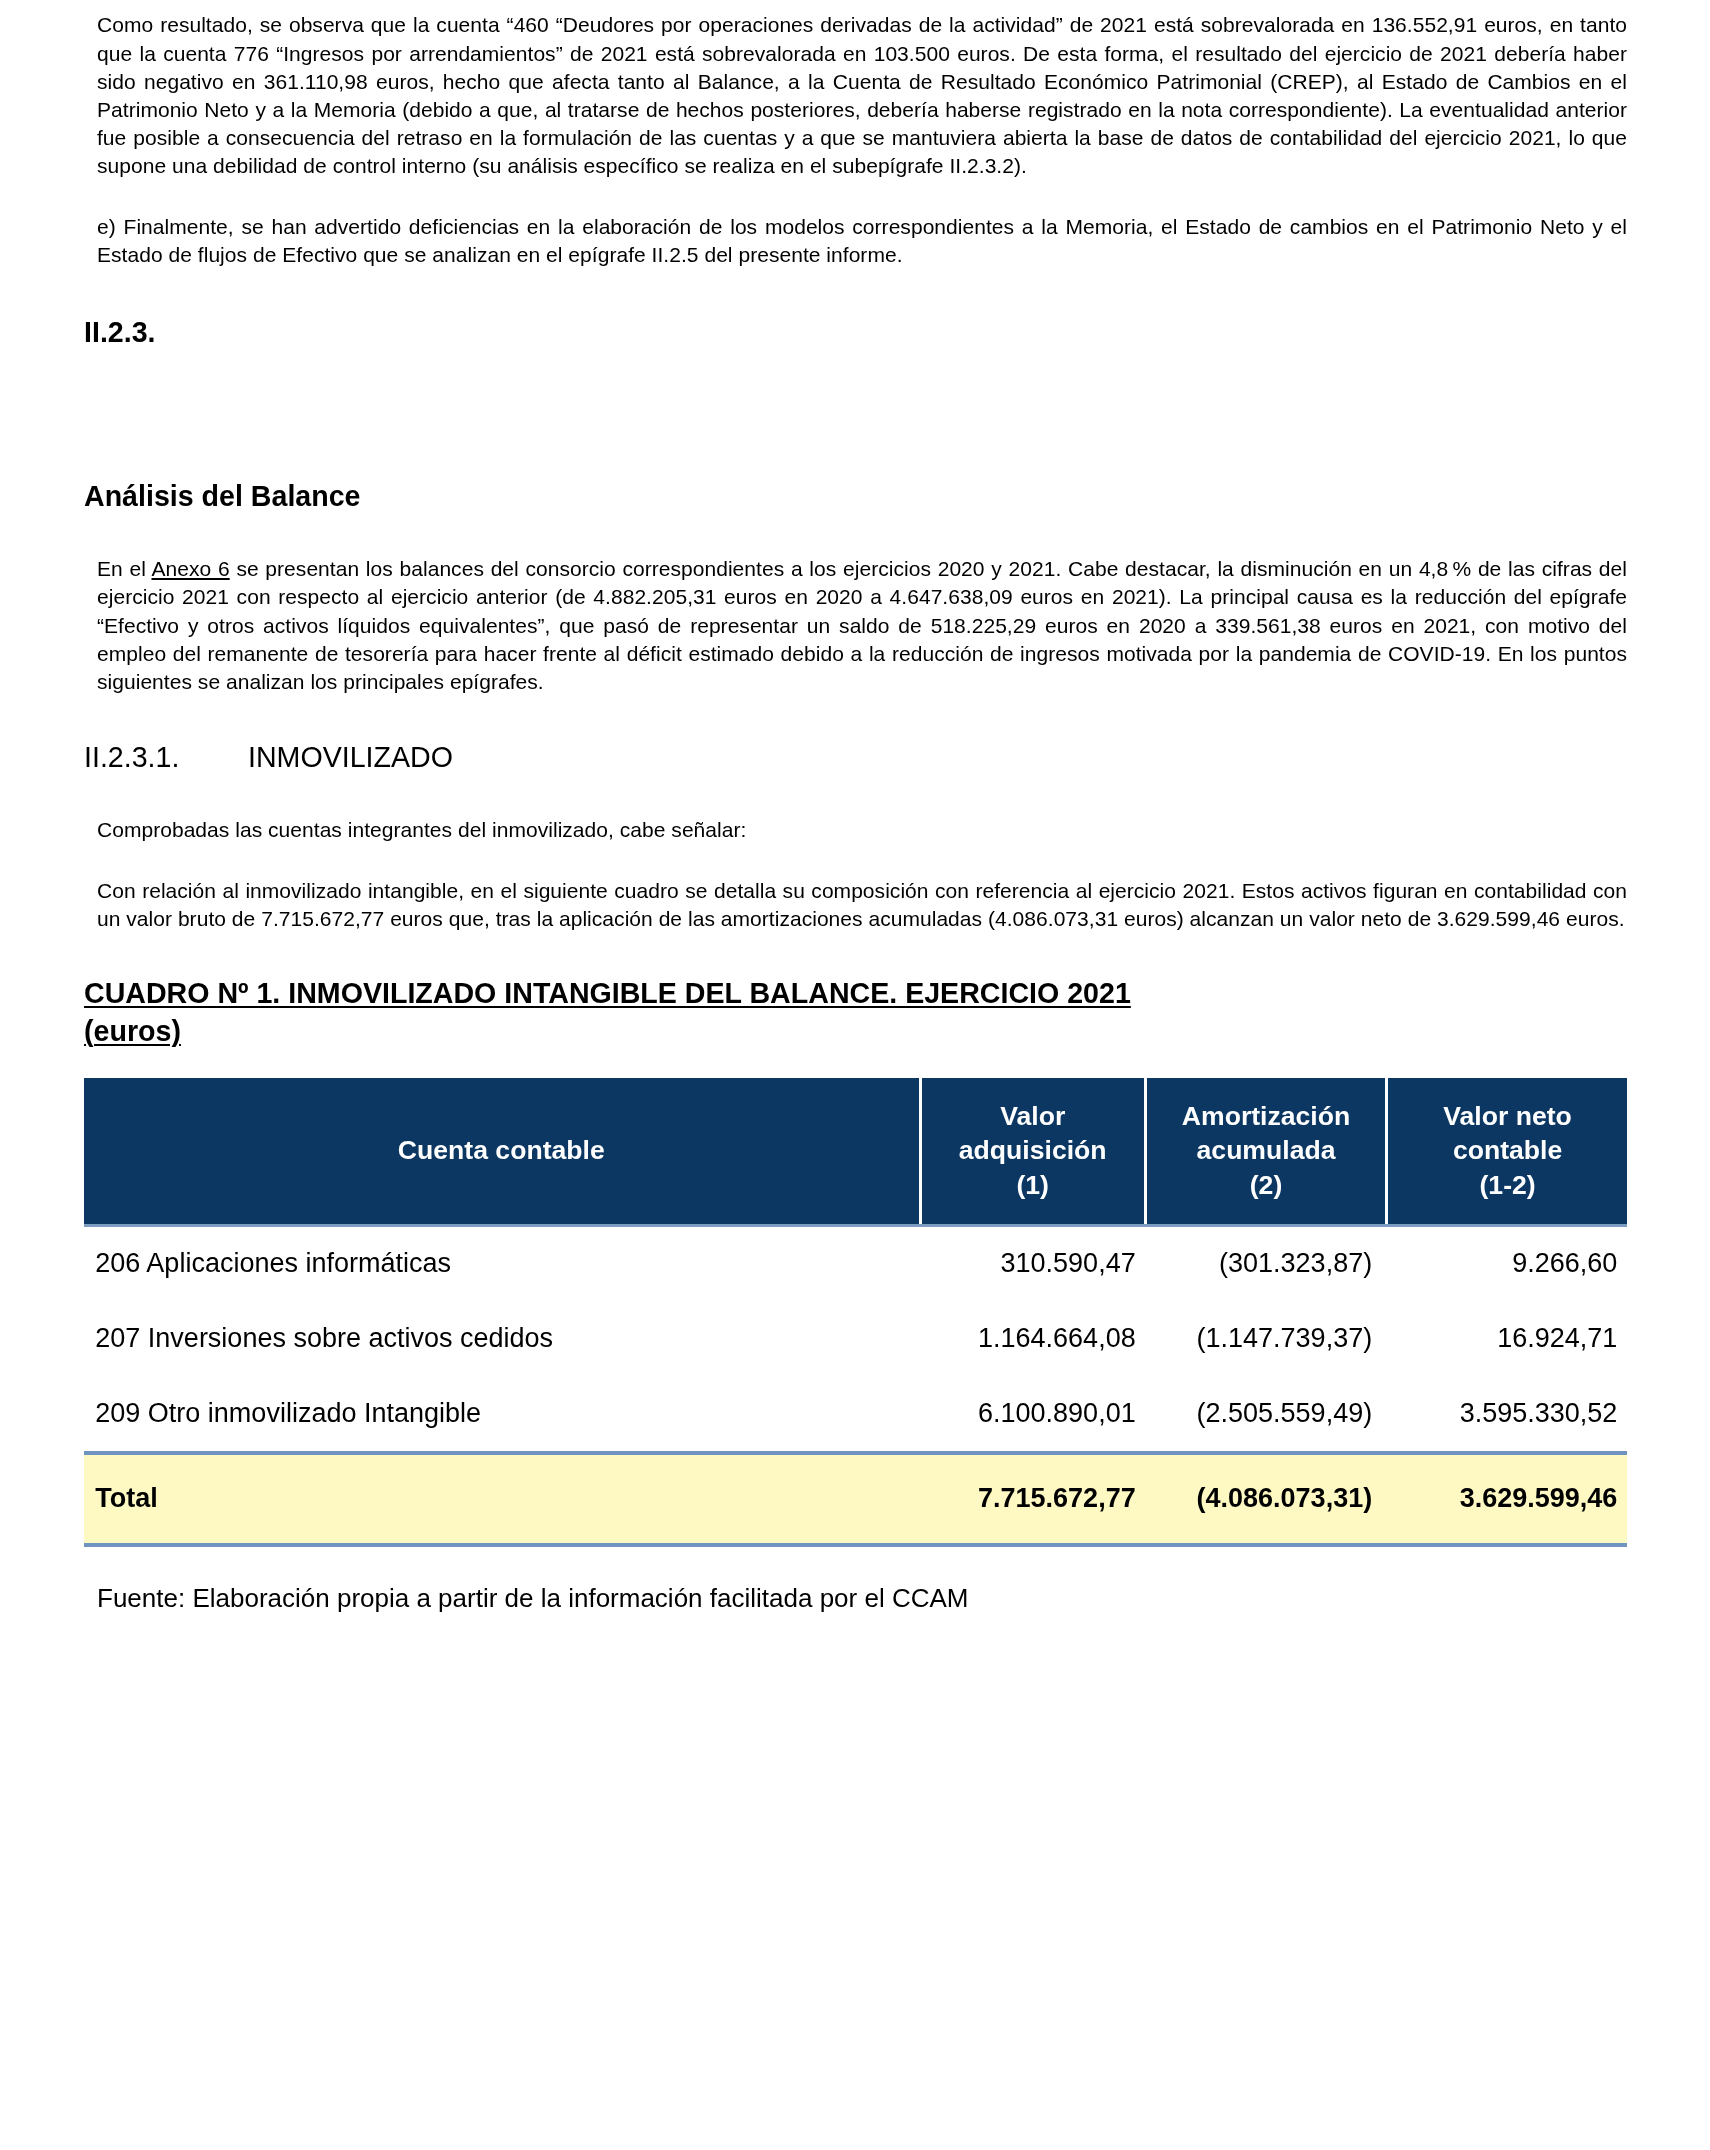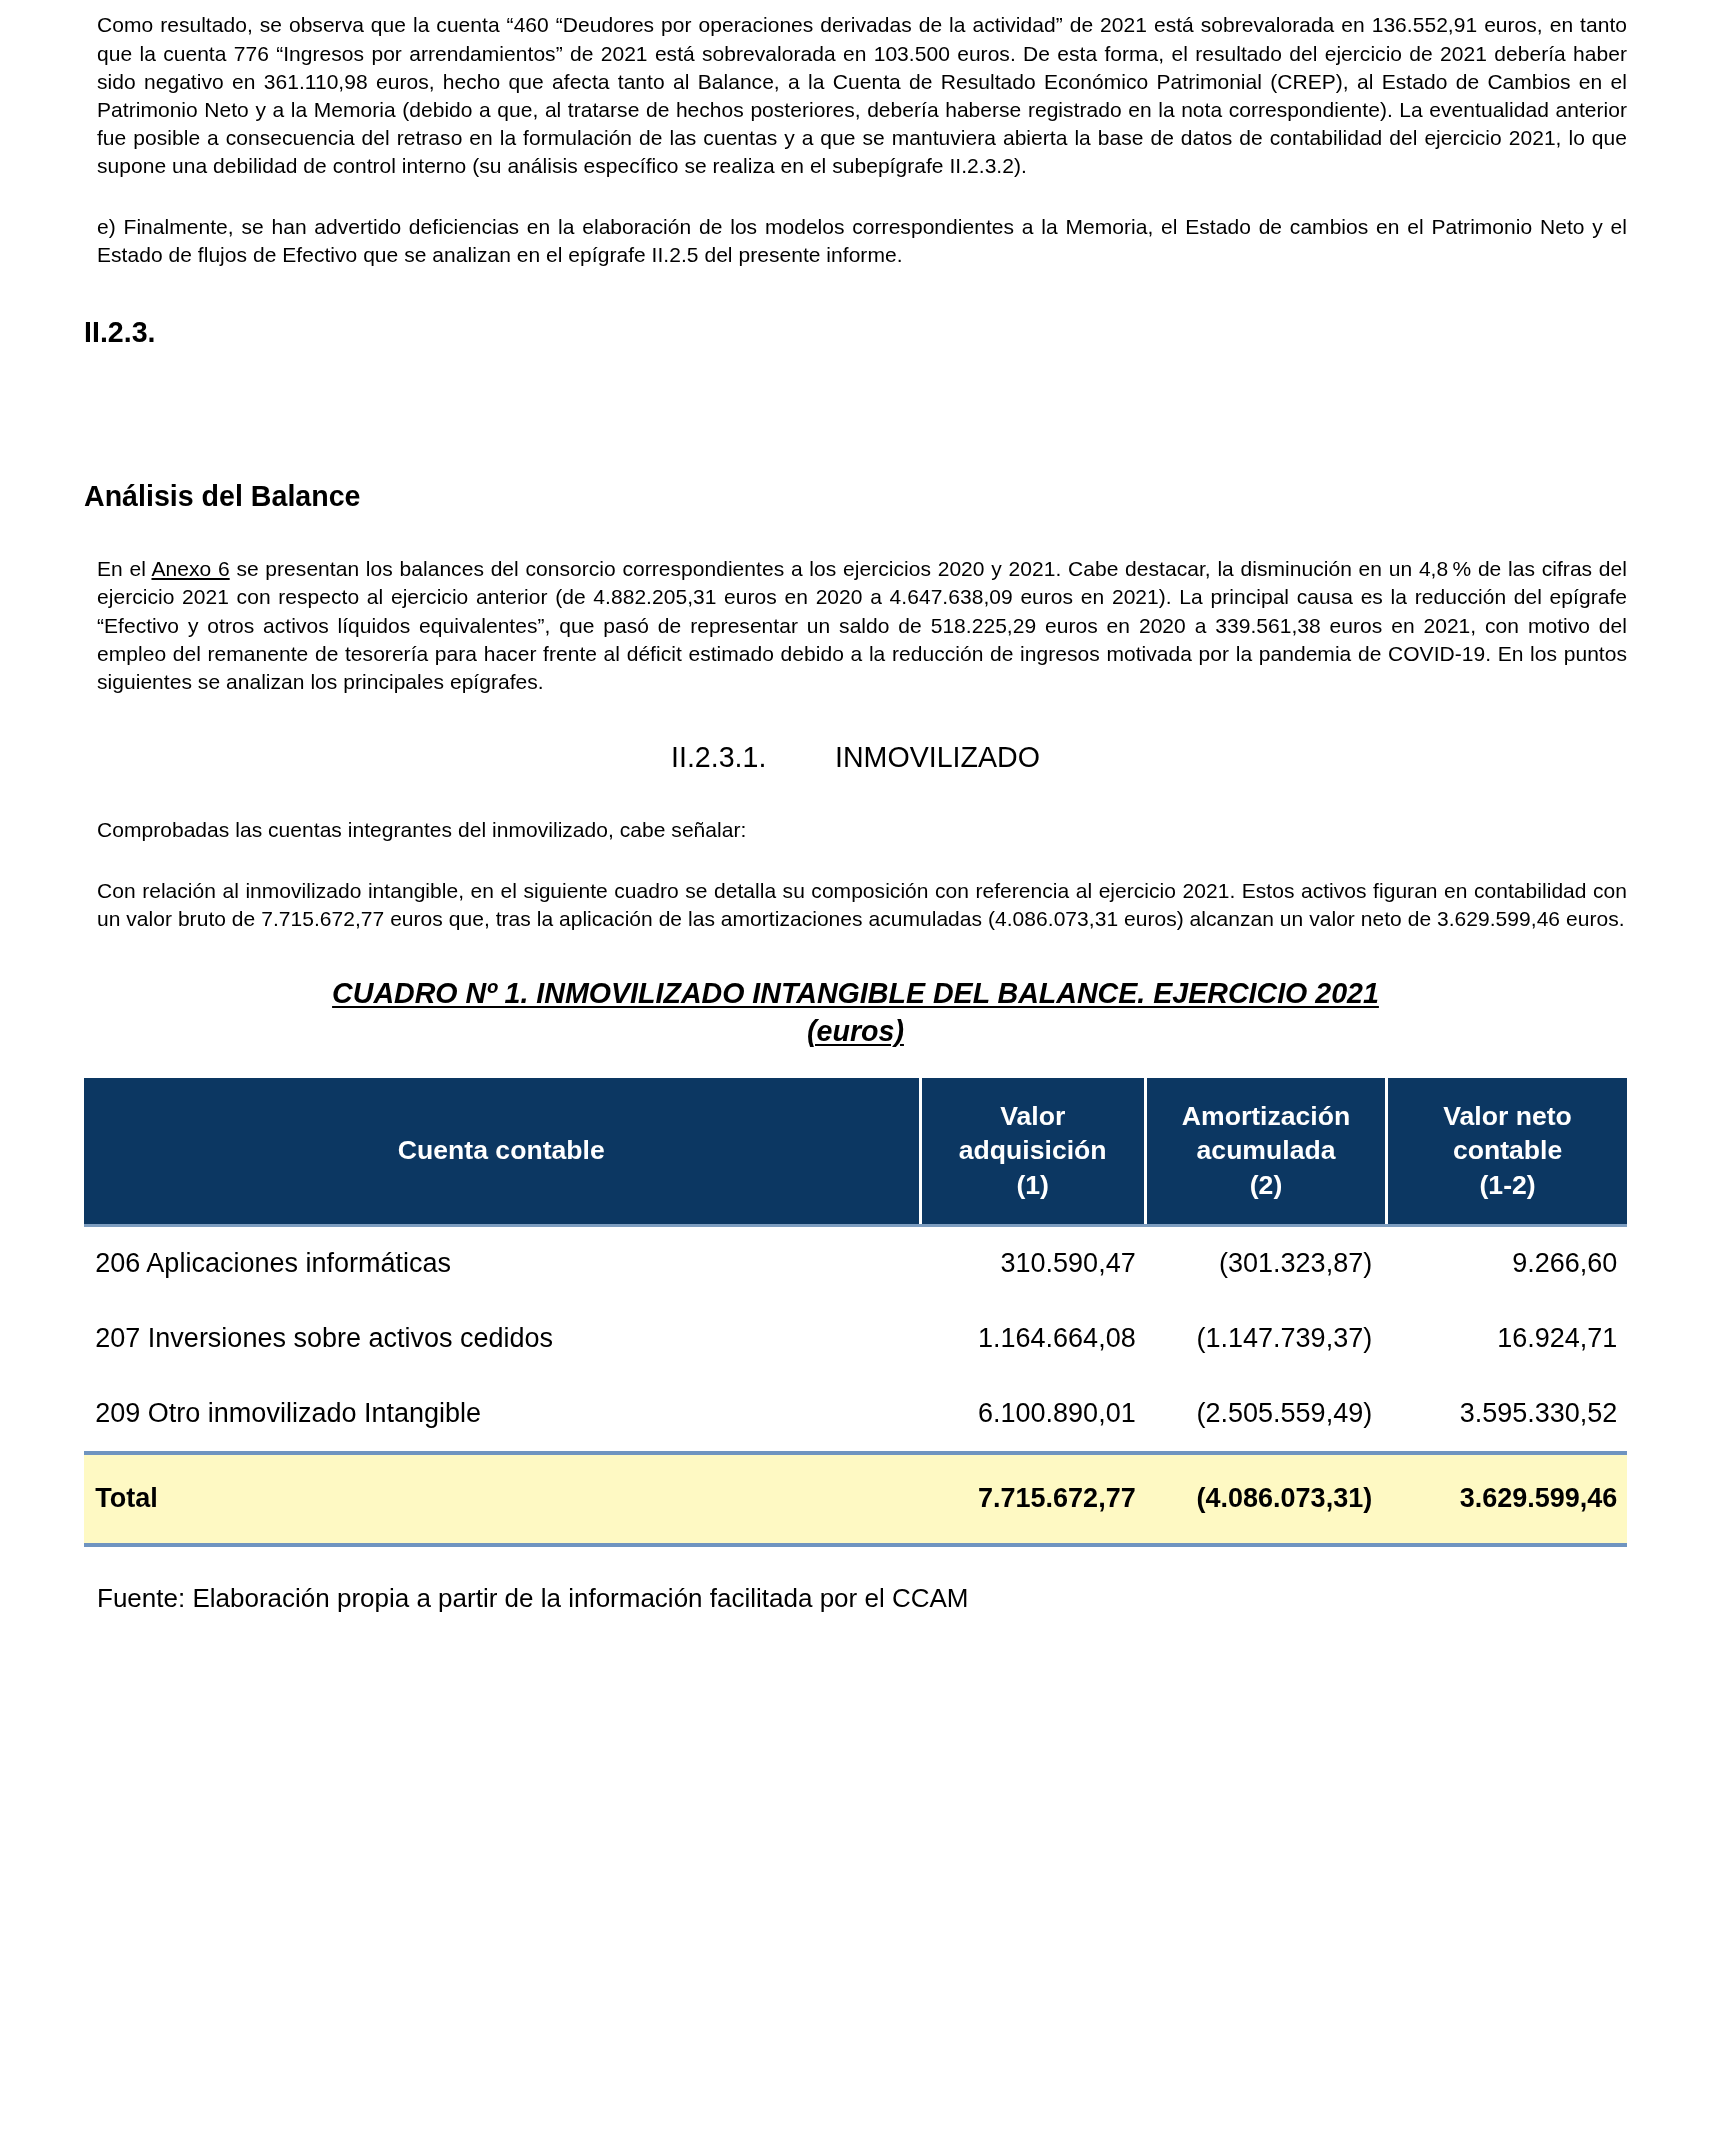--- a/index.html
+++ b/index.html
@@ -48,34 +48,31 @@
     flex-direction: column;
   }
   .heading-2 .num { width: 164px; flex: 0 0 164px; }
 
   .heading-3 {
     margin: 45px 0 42px 0;
     font-size: 28.6px;
     font-weight: normal;
     display: flex;
     align-items: baseline;
-    justify-content: center;
   }
   .heading-3 .num { width: 164px; flex: 0 0 164px; }
 
   
   .table-block { margin-top: 42px; }
 
   .cuadro-title {
-    text-align: center;
     font-size: 28.6px;
     font-weight: bold;
     line-height: 1.32;
     margin: 0 0 27px 0;
-    font-style: italic;
   }
   .cuadro-title .line {
     display: inline-block;
     text-decoration: underline;
     text-underline-offset: 3.2px;
     text-decoration-thickness: 2.4px;
   }
 
   table.cuadro {
     width: 100%;

